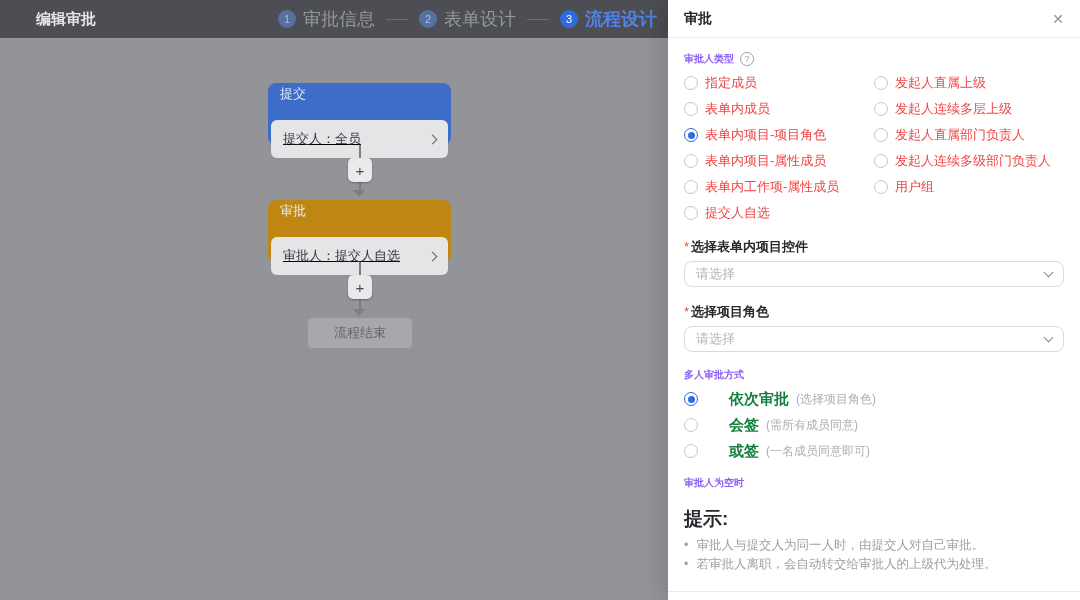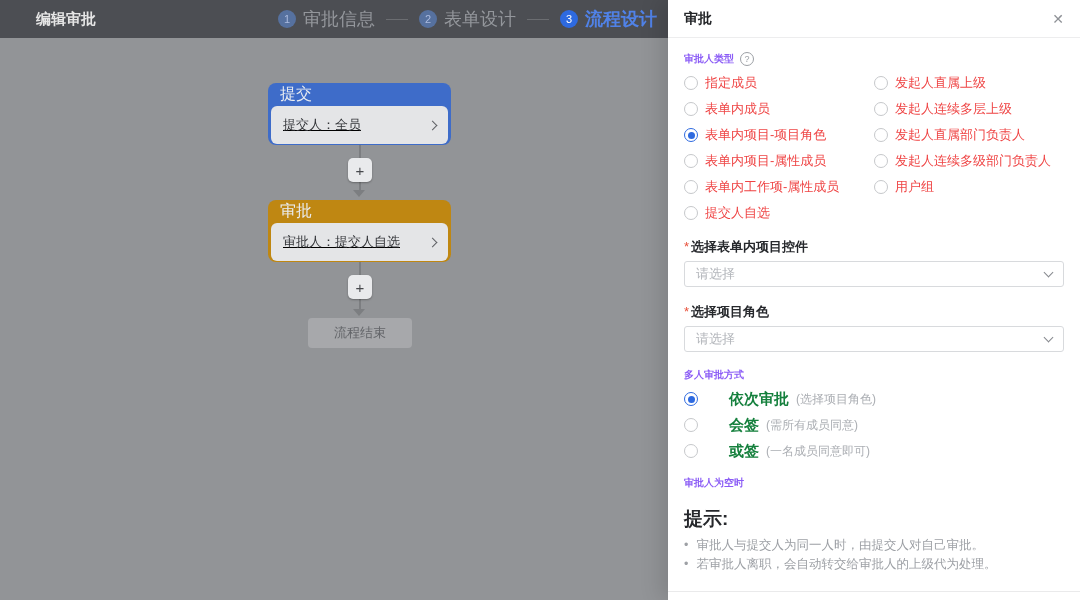--- a/index.html
+++ b/index.html
@@ -20,21 +20,21 @@
   .step.active .step-label { color:#5082e8; font-weight:700; }
   .step.upcoming .step-circle { background:#b9bbbe; color:#515358; }
   .step.upcoming .step-label { color:#94979c; }
   .step-dash { width:22px; height:1px; background:#6b6d71; margin:0 11px; flex:none; }
 
   
   .canvas { position:absolute; top:38px; left:0; width:1080px; height:562px; background:#929497; }
   .node { position:absolute; left:268px; width:183px; height:62px; border-radius:8px; padding:0 3px 3px; cursor:pointer; }
   .node-submit { top:45px; background:#3e6cc9; }
   .node-approval { top:162px; background:#bf8712; }
-  .node-title { height:23px; line-height:21px; padding-left:9px; font-size:16px; color:#eaedf1; }
+  .node-title { height:37px; line-height:21px; padding-left:9px; font-size:13px; color:#eaedf1; }
   .node-card { height:38px; background:#e4e5e7; border-radius:6px; display:flex; align-items:center; justify-content:space-between; padding:0 12px;text-decoration:underline; }
   .node-card-text { font-size:13px; color:#313337; }
   .chev-right { width:7px; height:7px; border-top:1.5px solid #5e6065; border-right:1.5px solid #5e6065; transform:rotate(45deg); }
   .vline { position:absolute; left:359px; width:2px; background:#7c7e81; }
   .vline1 { top:107px; height:45px; }
   .vline2 { top:224px; height:47px; }
   .arrowhead { position:absolute; left:353px; width:0; height:0; border-left:6px solid transparent; border-right:6px solid transparent; border-top:7px solid #7c7e81; }
   .ah1 { top:152px; }
   .ah2 { top:271px; }
   .plus-btn { position:absolute; left:348px; width:24px; height:24px; background:#e9eaec; border-radius:5px; display:flex; align-items:center; justify-content:center; font-size:15px; color:#47494d; box-shadow:0 1px 2px rgba(0,0,0,.3); cursor:pointer; }
@@ -52,21 +52,21 @@
   .section-label { font-size:10px; font-weight:700; color:#8b5cf6; }
   .help-icon { width:14px; height:14px; border:1px solid #9ca0a5; border-radius:50%; color:#9ca0a5; font-size:9px; display:flex; align-items:center; justify-content:center; cursor:pointer; }
   .radio-grid { display:grid; grid-template-columns:190px 1fr; row-gap:8px; margin-top:8px; }
   .radio-item { display:flex; align-items:center; gap:7px; height:18px; cursor:pointer; }
   .radio-dot { width:14px; height:14px; border-radius:50%; border:1px solid #c6c8cb; background:#fff; position:relative; flex:none; }
   .radio-item.selected .radio-dot { border-color:#2e6ae0; }
   .radio-item.selected .radio-dot::after { content:''; position:absolute; inset:2.5px; border-radius:50%; background:#2e6ae0; }
   .radio-label { font-size:13px; color:#ef4444; white-space:nowrap; }
   .field-label { margin-top:16px; font-size:13px; font-weight:700; color:#26282c; display:flex; gap:2px; align-items:baseline; }
   .req { color:#e8503a; font-weight:400; }
-  .select { margin-top:5px; height:26px; border:1px solid #d8dadd; border-radius:3px; display:flex; align-items:center; justify-content:space-between; padding:12px 11px; cursor:pointer; background:#fff; }
+  .select { margin-top:5px; height:26px; border:1px solid #d8dadd; border-radius:8px; display:flex; align-items:center; justify-content:space-between; padding:12px 11px; cursor:pointer; background:#fff; }
   .select-placeholder { font-size:13px; color:#b2b5ba; }
   .caret-down { width:7px; height:7px; border-right:1.5px solid #86898e; border-bottom:1.5px solid #86898e; transform:rotate(45deg); margin-top:-4px; }
   .mt-section { margin-top:16px; }
   .option-row { display:flex; align-items:center; gap:7px; margin-top:8px; height:18px; cursor:pointer; }
   .option-main { font-weight:700; font-size:15px; color:#15803d; white-space:nowrap;margin-left:24px; }
   .option-hint { font-size:12px; color:#abaeb3; white-space:nowrap; }
   .inline-radios { display:flex; align-items:center; gap:14px; margin-top:8px; }
   .tips-title { margin-top:16px; font-size:19px; font-weight:700; color:#26282c; }
   .tips-list { margin-top:4px; }
   .tip { display:flex; gap:8px; font-size:12.5px; color:#9da0a5; line-height:19px; }

